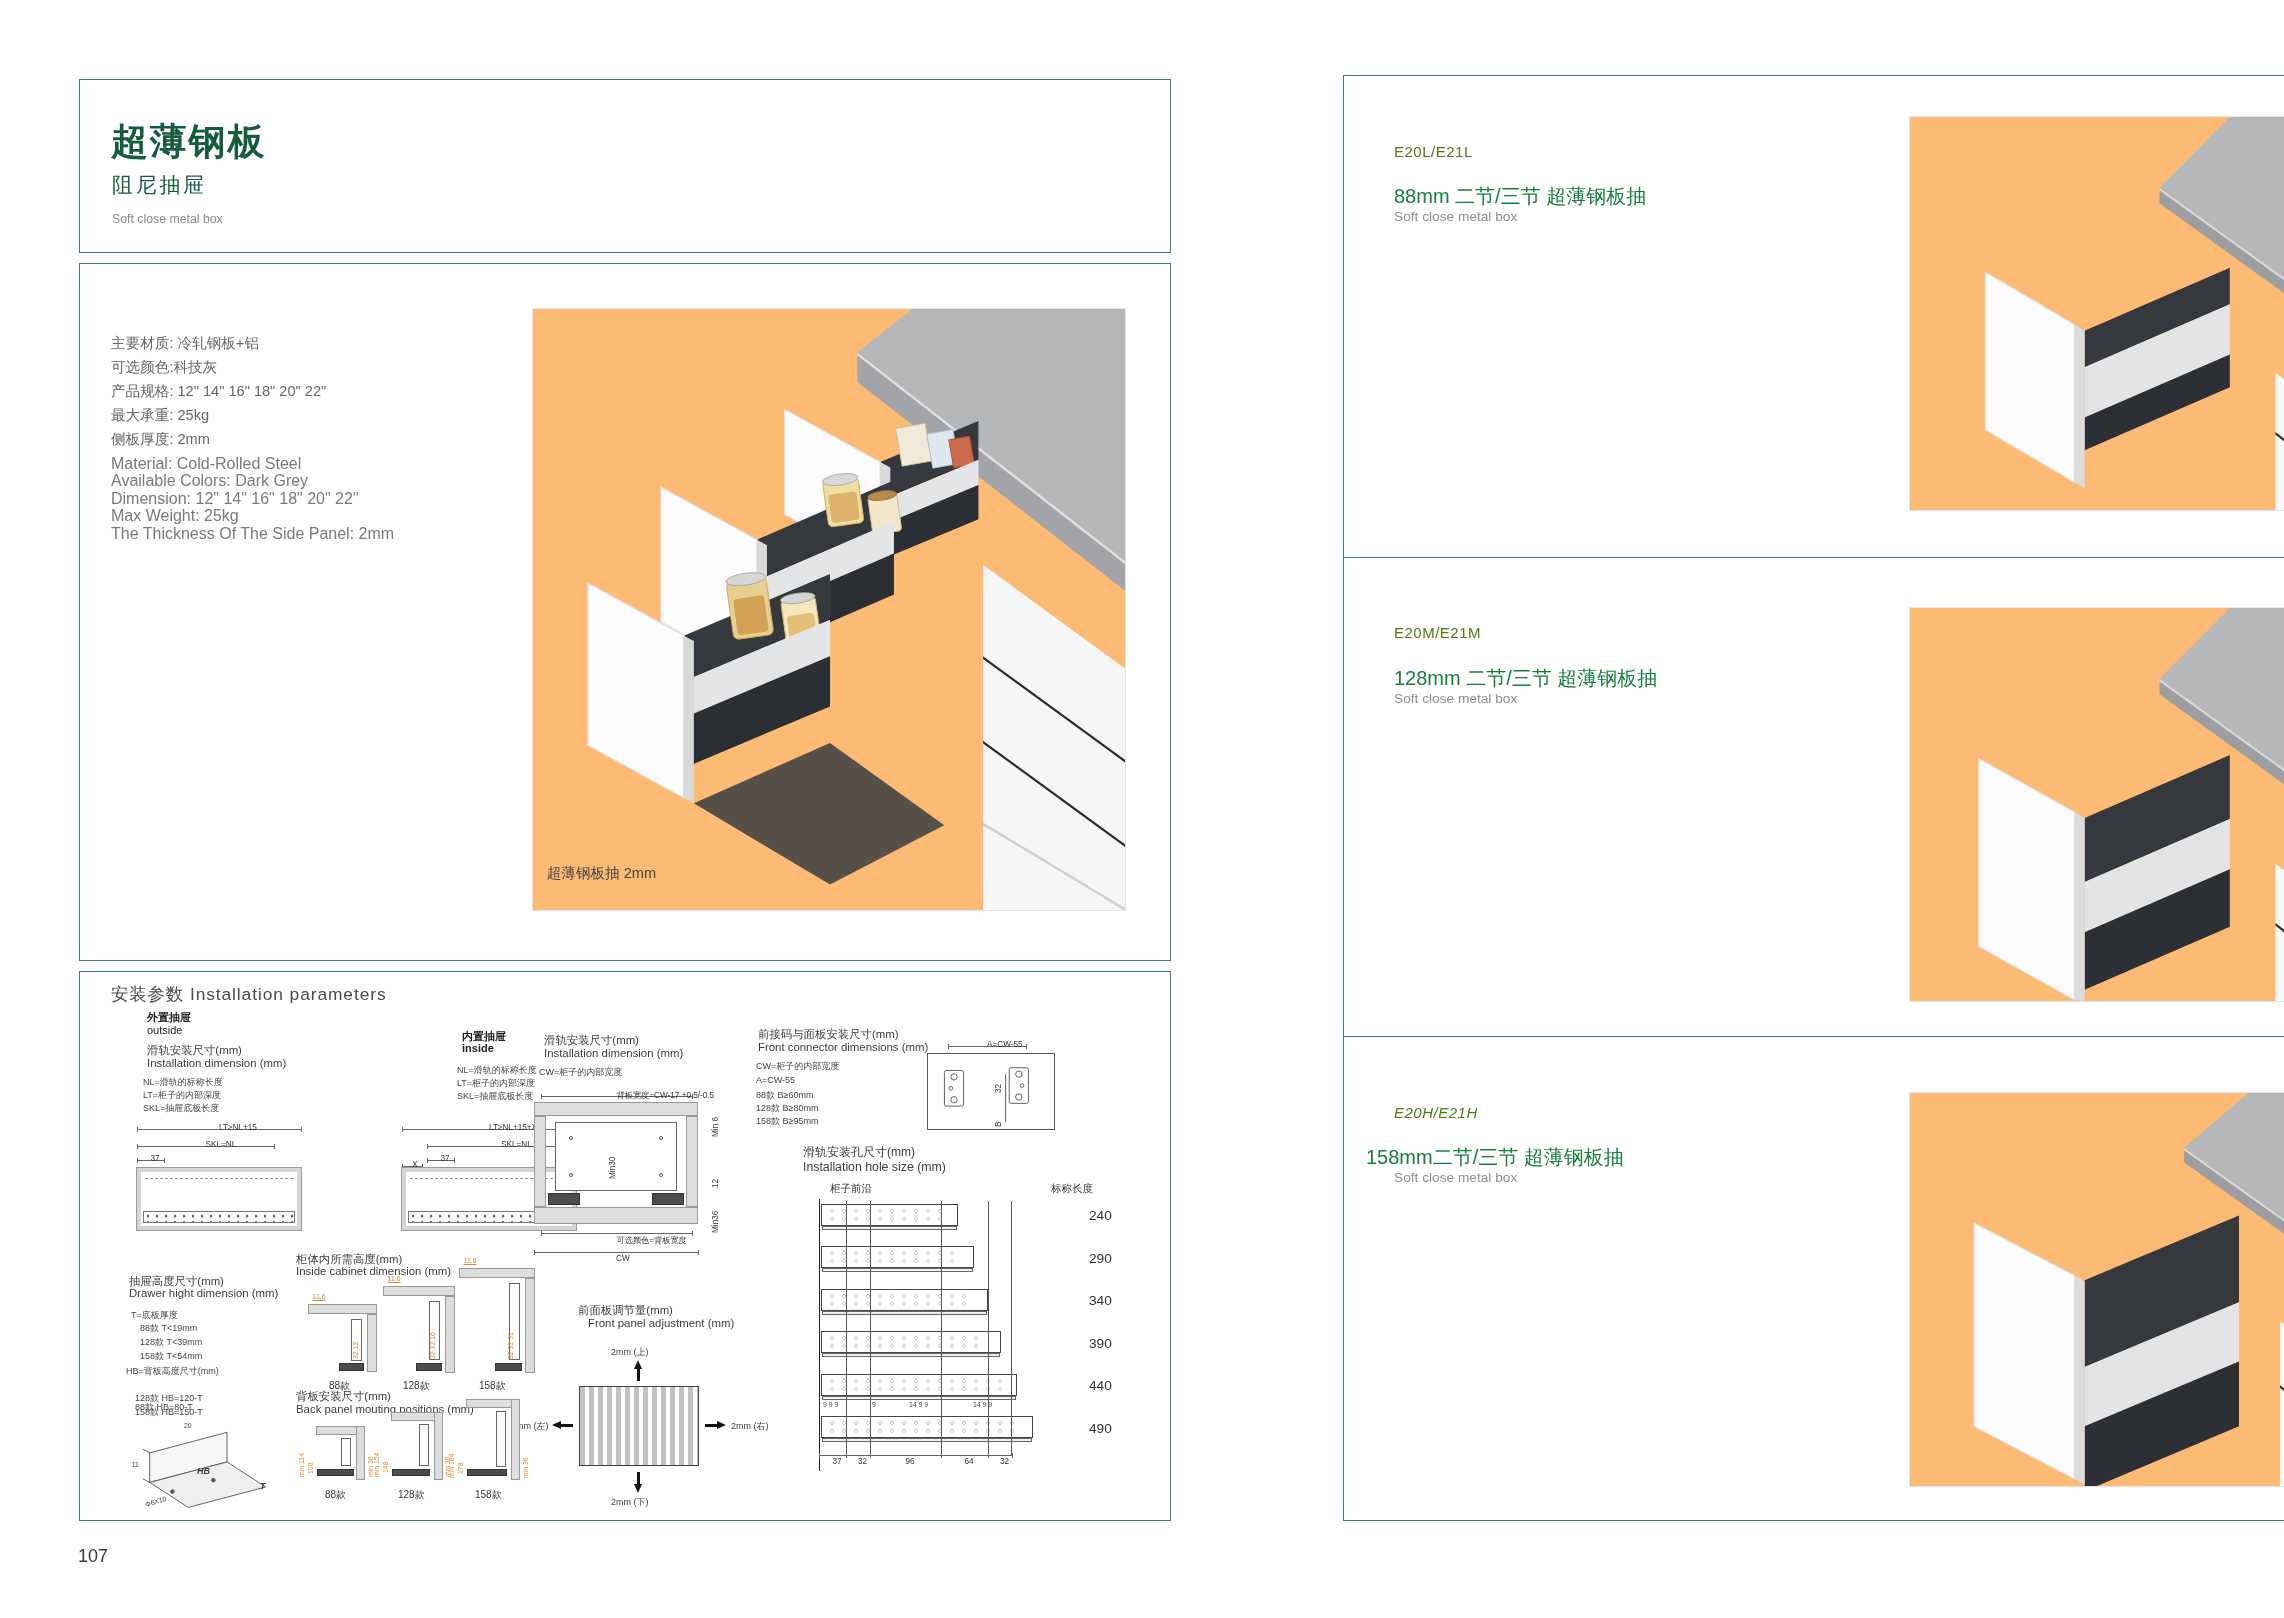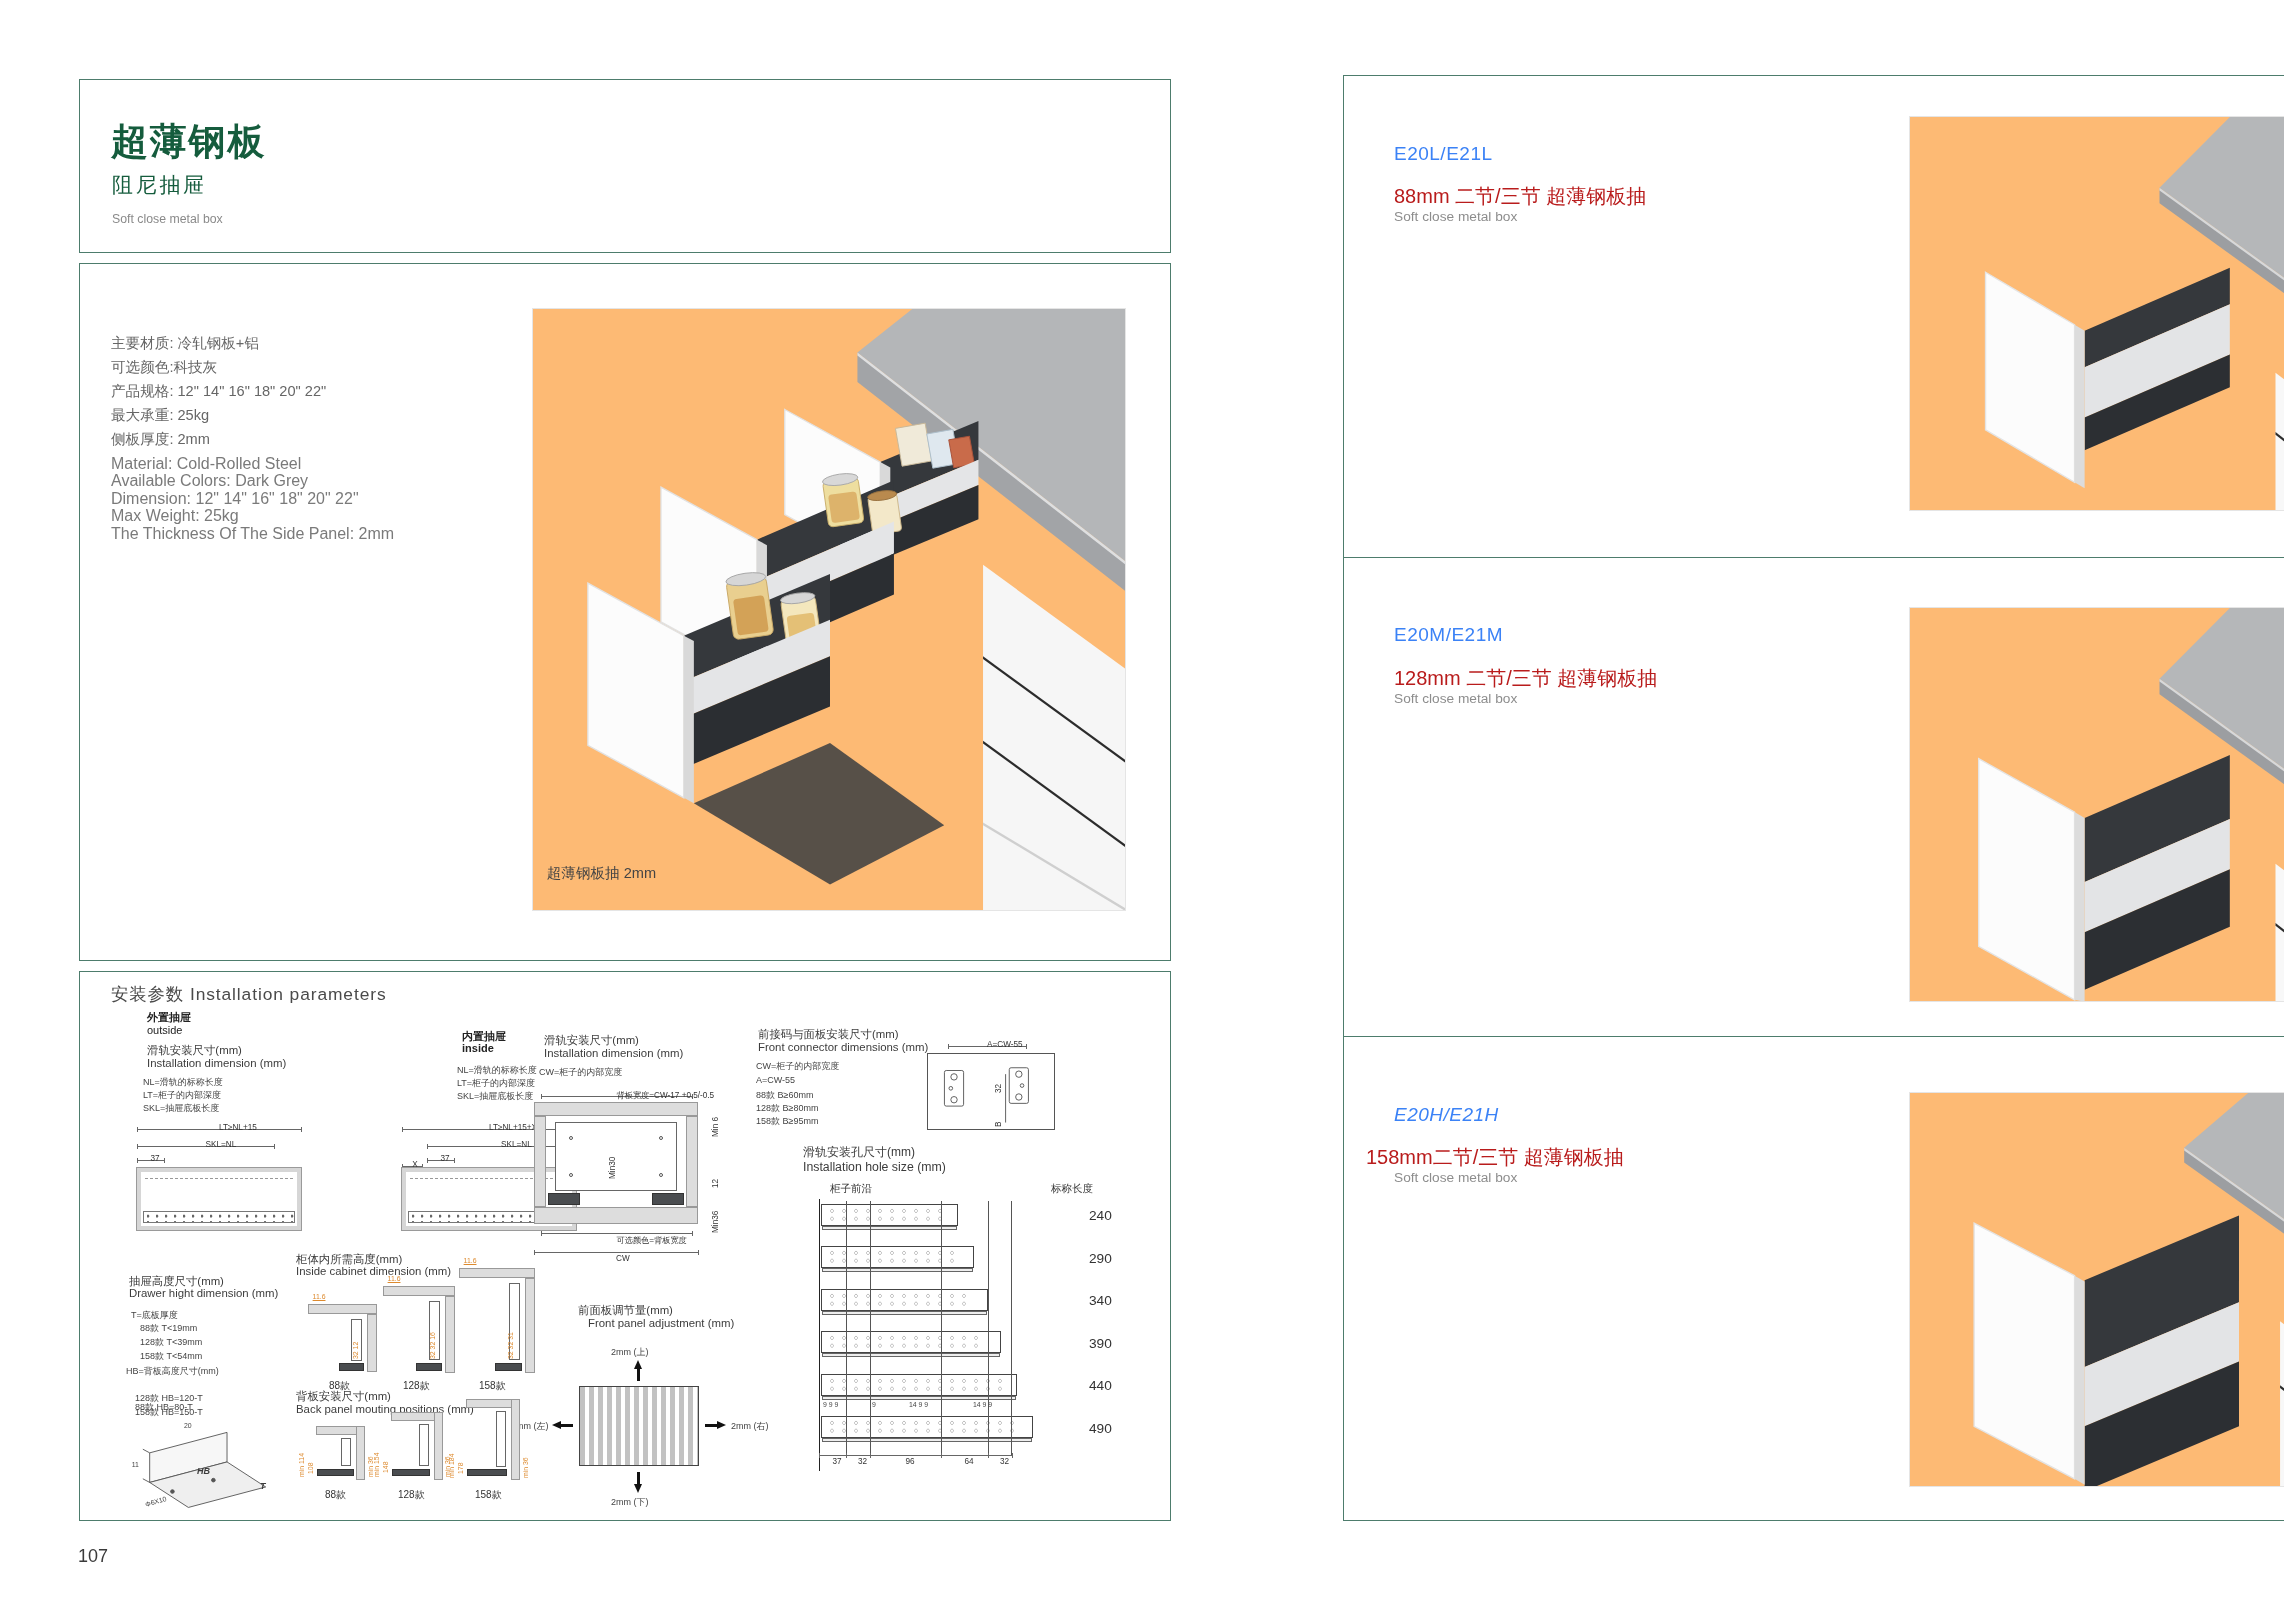--- a/index.html
+++ b/index.html
@@ -68,22 +68,22 @@
   .railbar{position:absolute;height:22px;border:0.9px solid #444;background:#fff;}
   .railbar .holes{position:absolute;left:3.7px;top:2.3px;right:13.7px;height:15.5px;
     background-image:radial-gradient(circle 2.3px at 50% 50%,#fff 45%,#555 55%,#fff 75%);
     background-size:12px 7.8px;}
   .railbar .foot{position:absolute;left:0;right:0;bottom:-4.6px;height:3.7px;border:0.5px solid #666;background:#eee;}
   .vguide{position:absolute;width:0.5px;background:#555;}
   .g9lab{font-size:13.7px;color:#333;}
   .g9head{font-size:10.5px;color:#333;white-space:nowrap;}
   .microdim{font-size:6.9px;color:#444;white-space:nowrap;}
   
-  .code{font-size:19px;color:#3b82f6;letter-spacing:0.5px;text-align:right;}
-  .ncn{font-size:20px;color:#b91c1c;}
+  .code{font-size:15px;color:#4d7c0f;letter-spacing:0.5px;text-align:right;}
+  .ncn{font-size:20px;color:#15803d;}
   .nen{font-size:13.7px;color:#8d8d8d;}
 </style>
 </head>
 <body>
 
 <div class="box" style="left:79px;top:79px;width:1092px;height:174px;">
   <div class="abs h-title" style="left:31px;top:37px;">超薄钢板</div>
   <div class="abs h-sub" style="left:32px;top:91px;">阻尼抽屉</div>
   <div class="abs h-sub-en" style="left:32px;top:132px;">Soft close metal box</div>
 </div>

